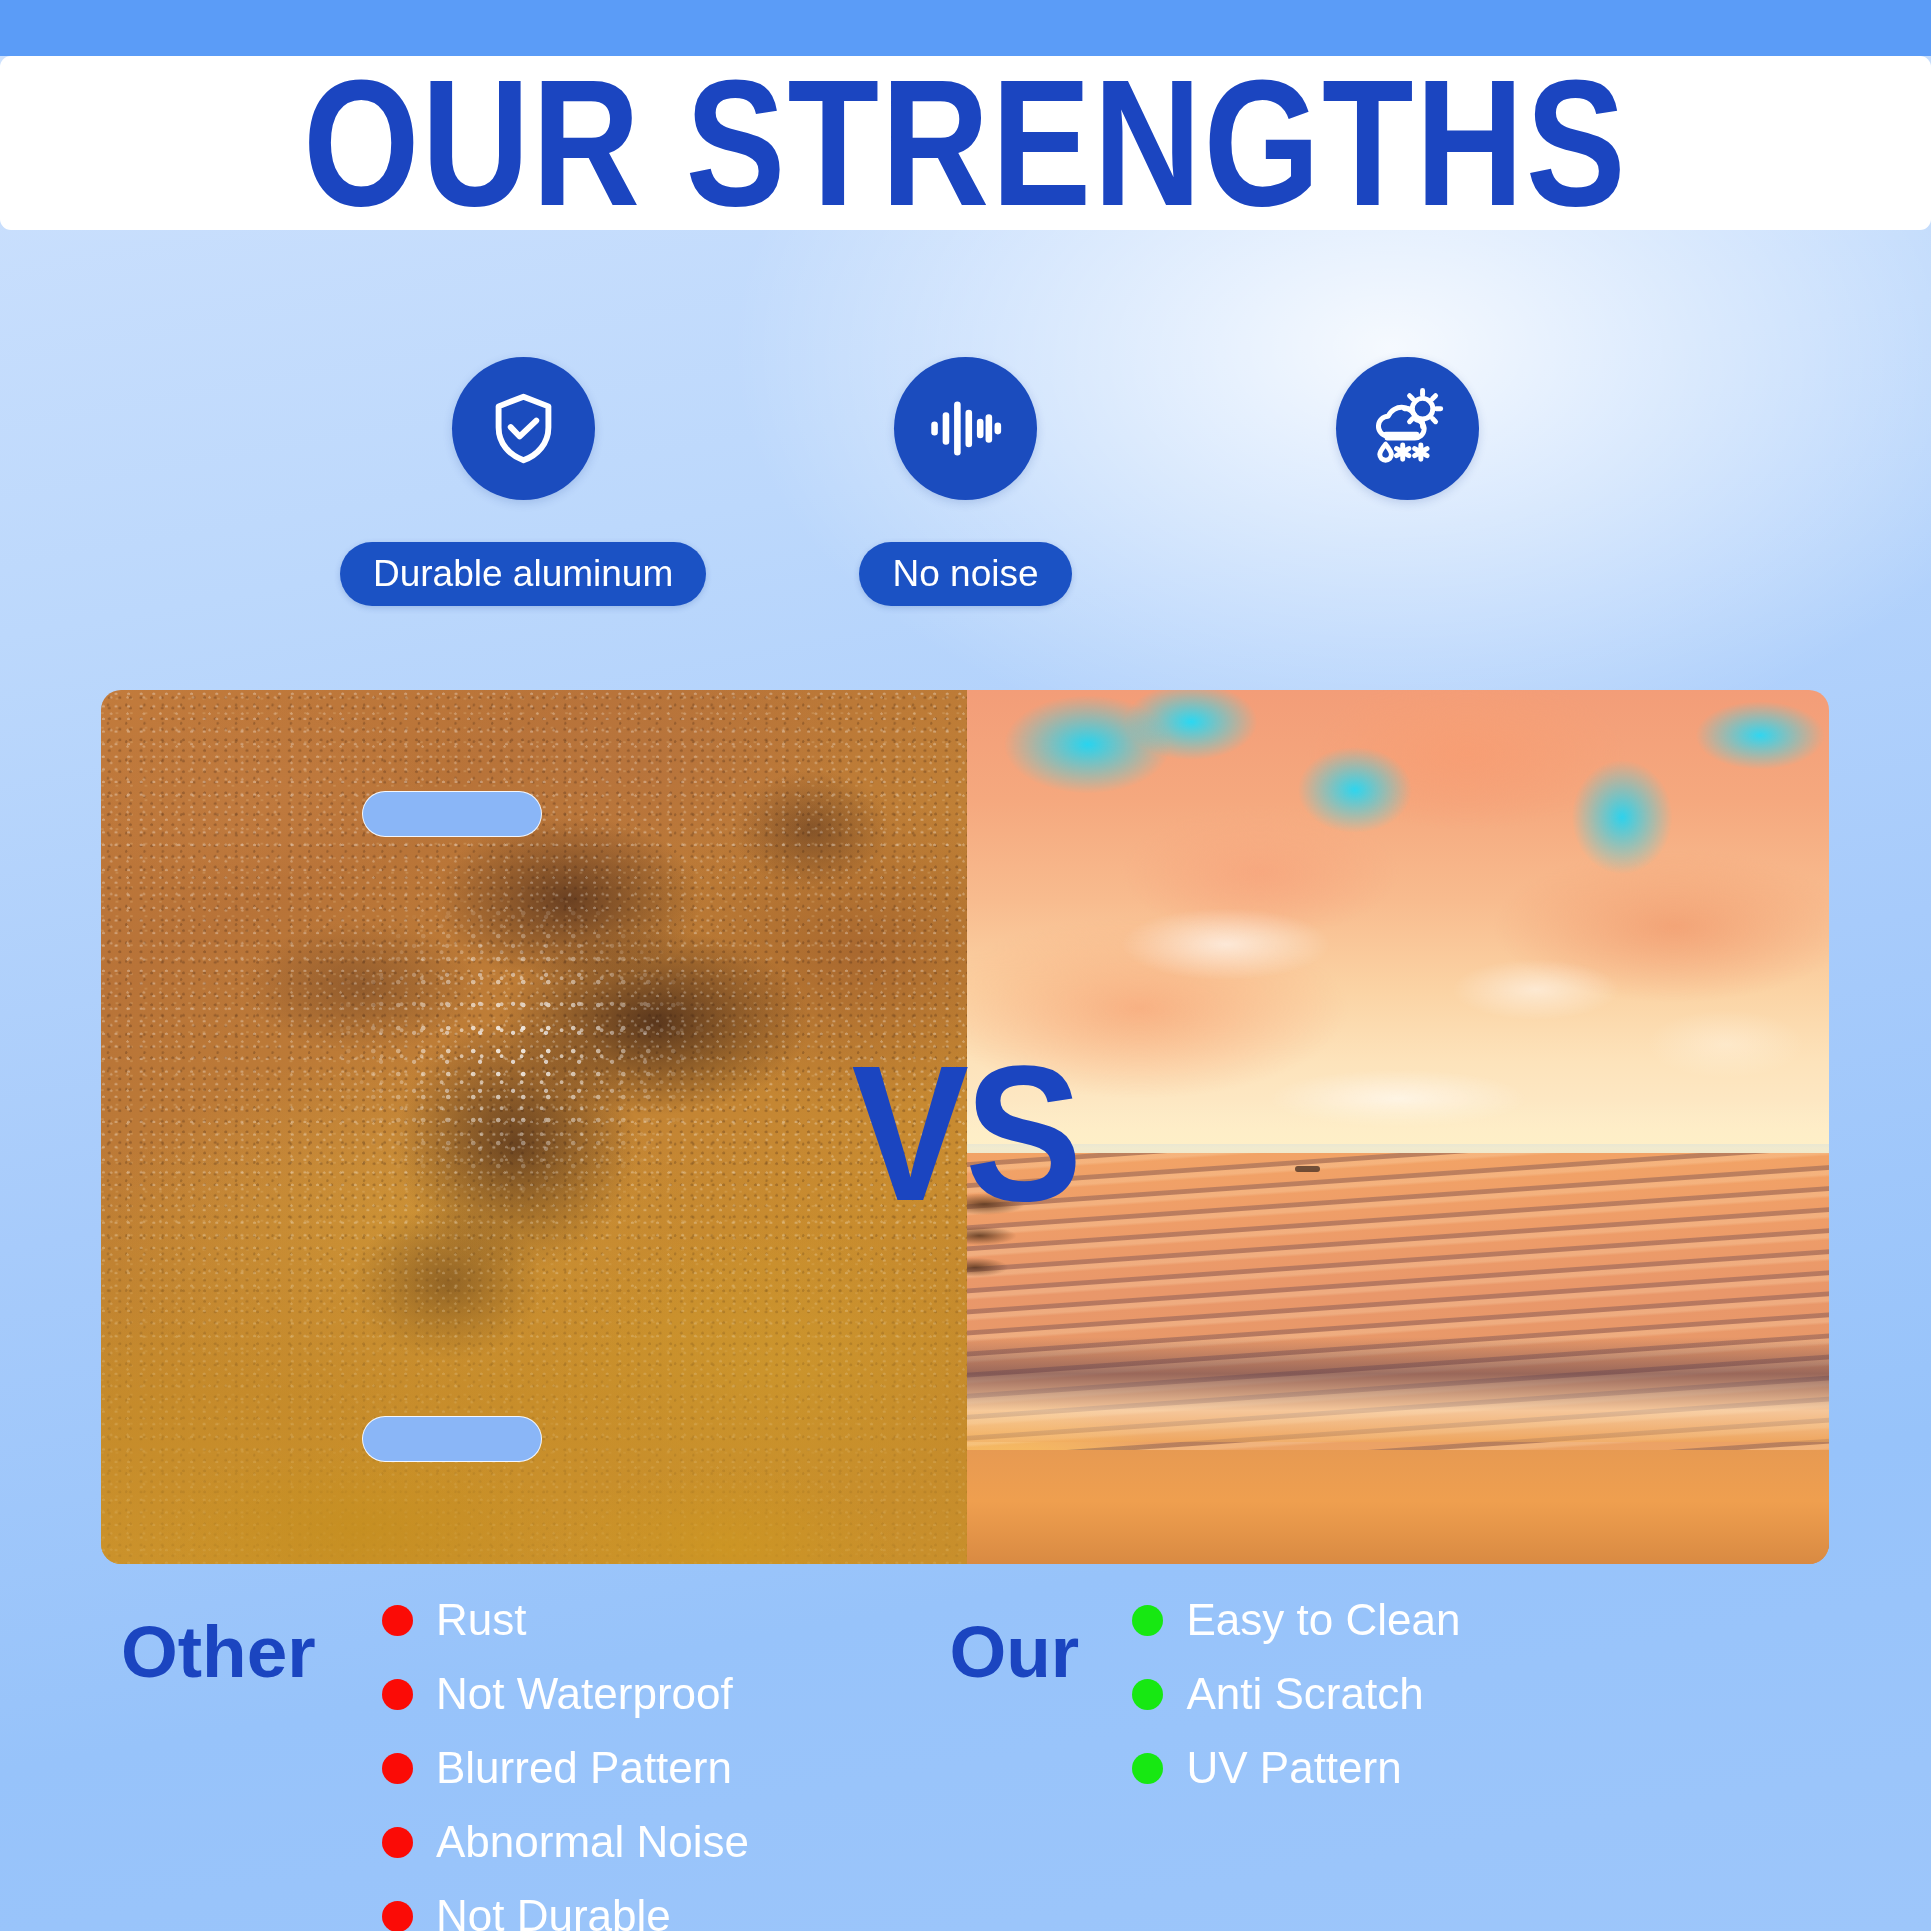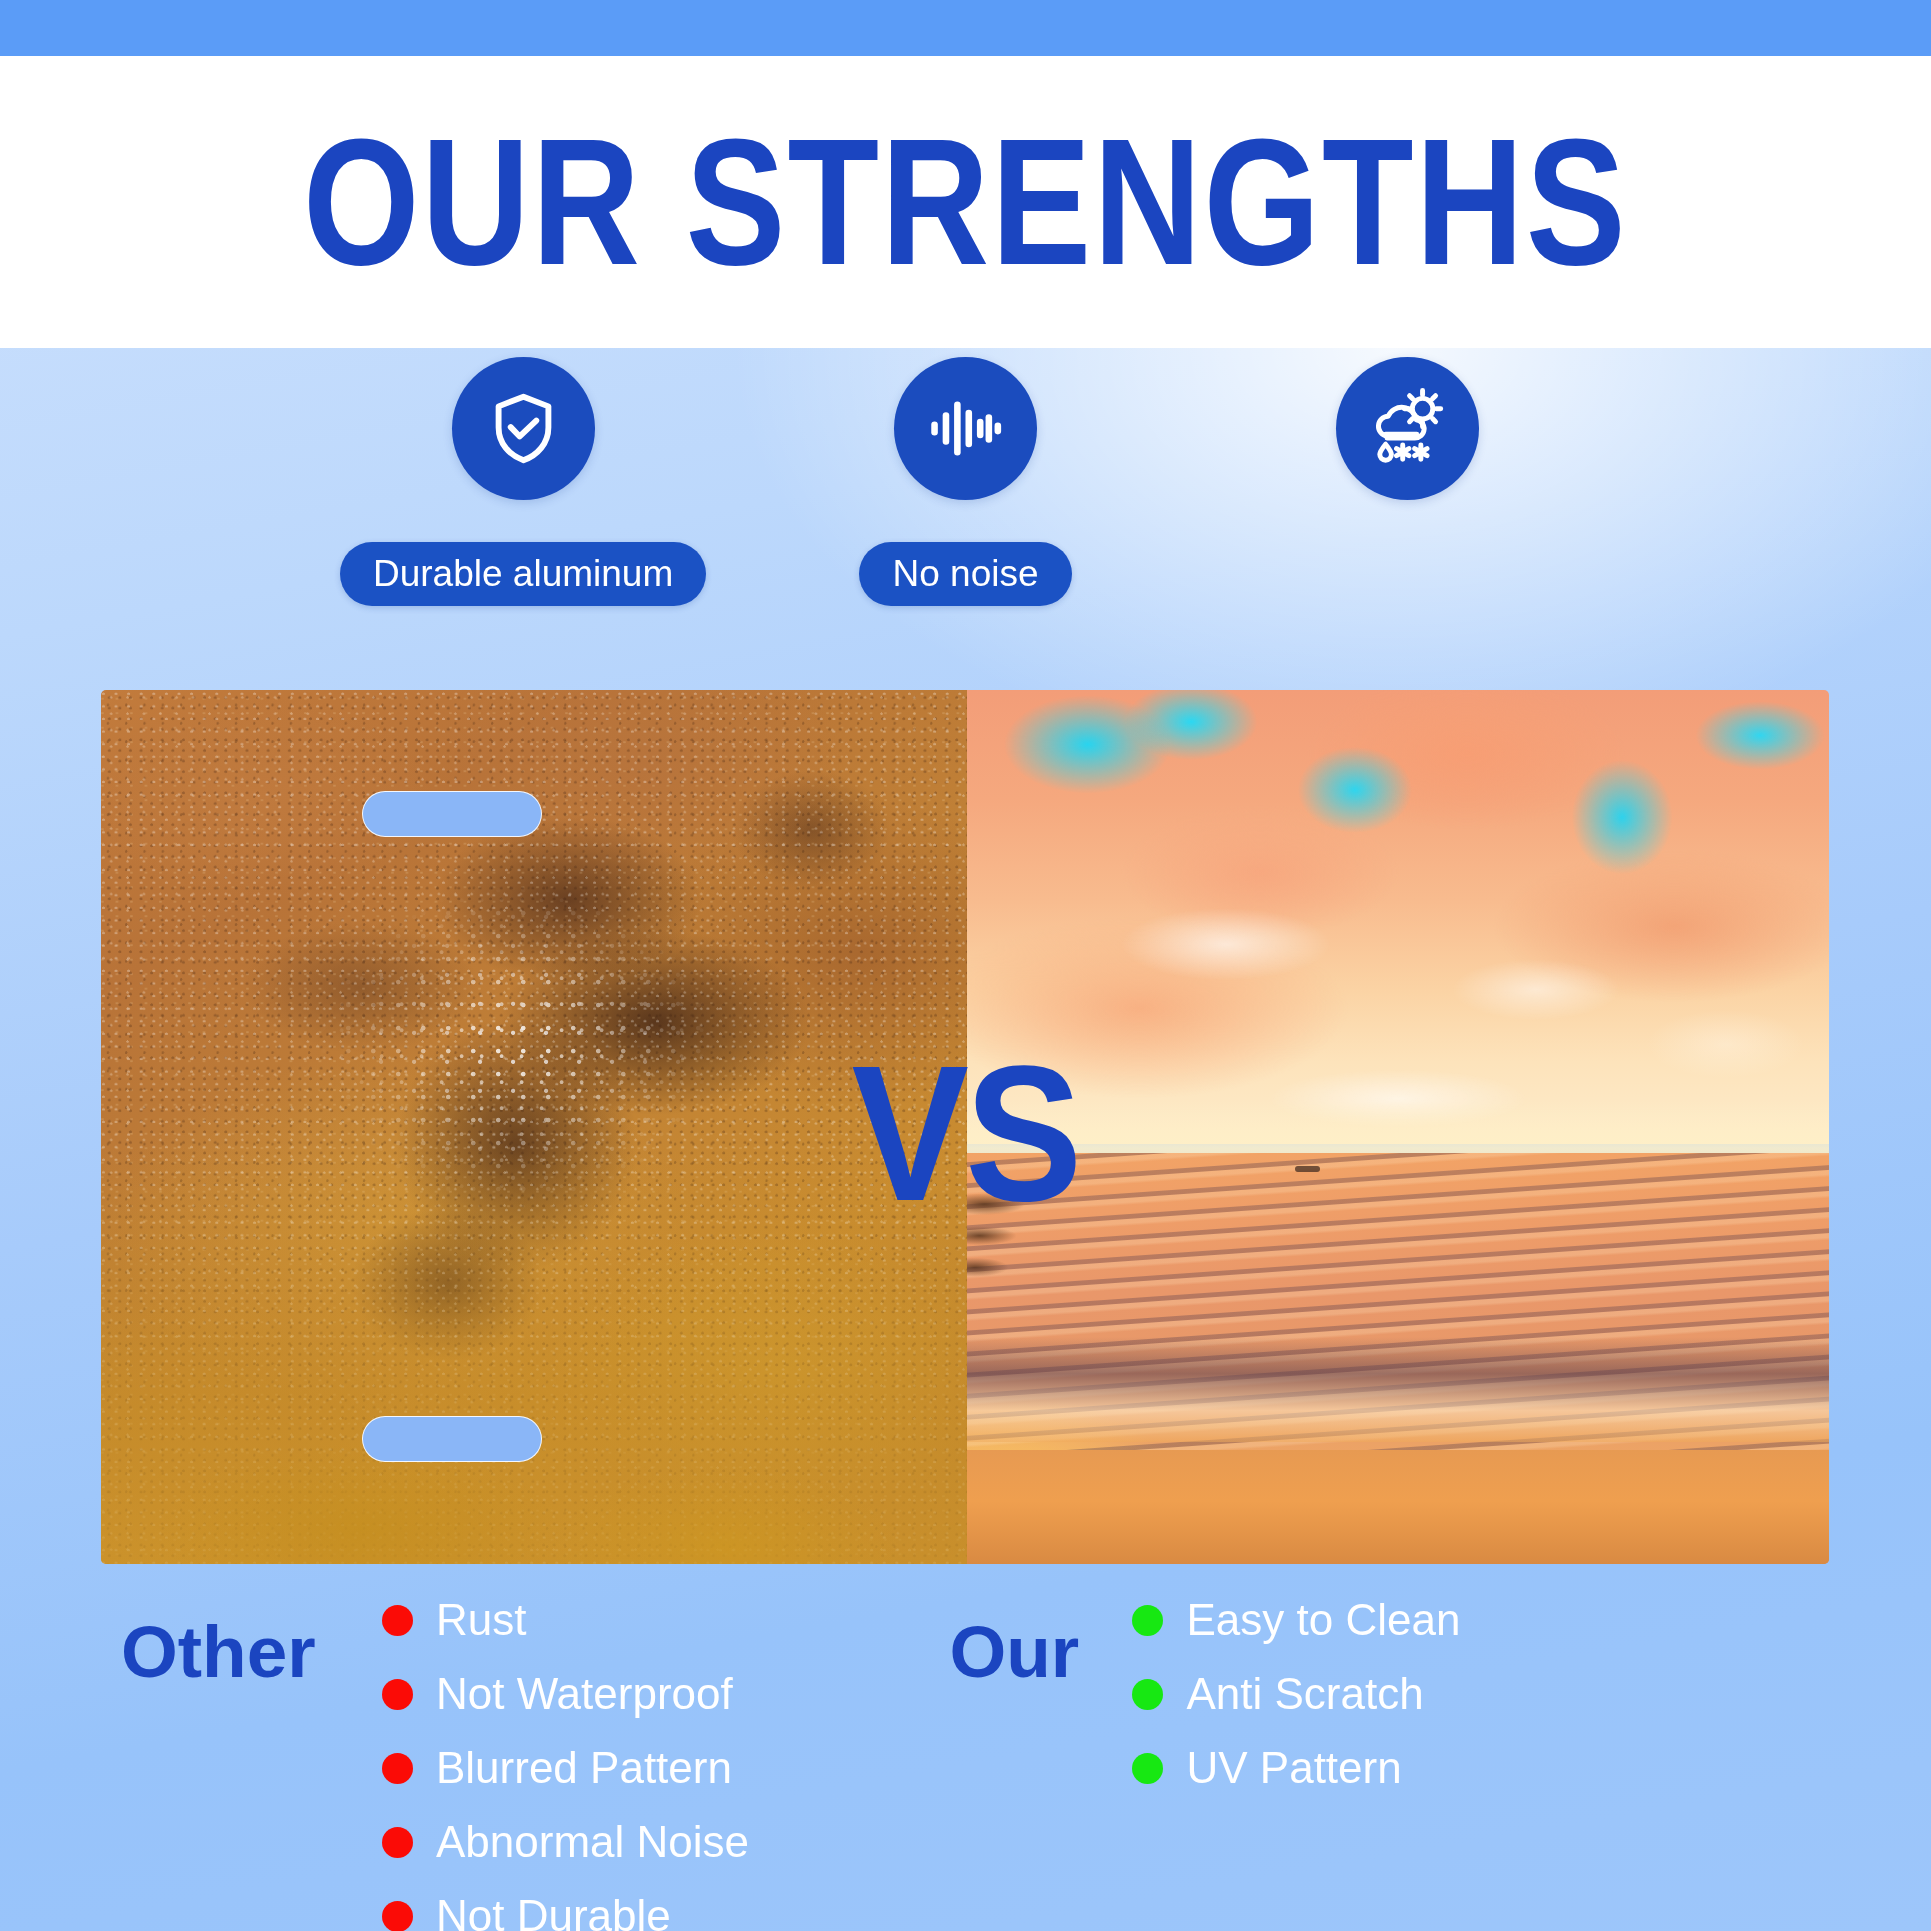--- a/index.html
+++ b/index.html
@@ -21,23 +21,23 @@
   }
 
   
   #top-strip{
     position:absolute; left:0; top:0; width:1931px; height:56px;
     background:#5b9cf7;
   }
 
   
   #header-band{
-    position:absolute; left:0; top:56px; width:1931px; height:292px;
+    position:absolute; left:0; top:56px; width:1931px; height:174px;
     background:#ffffff;
-    display:flex; align-items:center; justify-content:center;
+    display:flex; align-items:center; justify-content:center;border-radius:11px;
   }
   #page-title{
     color:#1b45c0;
     font-weight:bold;
     font-size:147px;
     letter-spacing:1.9px;
     line-height:1;
     transform:scaleX(1.02) scaleY(1.22);
     transform-origin:center;
     white-space:nowrap;
@@ -72,21 +72,21 @@
   }
   
   #feature-0{ margin-right:17.4px; }
   #feature-2{ margin-left:17.4px; }
 
   
   #plate{
     position:absolute;
     left:101px; top:690px;
     width:1728px; height:874px;
-    border-radius:5px;
+    border-radius:20px;
     overflow:hidden;
     display:flex;
   }
   .plate-half{ position:relative; height:100%; overflow:hidden; }
   #plate-left{ width:866px; }
   #plate-right{ width:862px; }
 
   
   .rust-base{
     position:absolute; inset:0;

